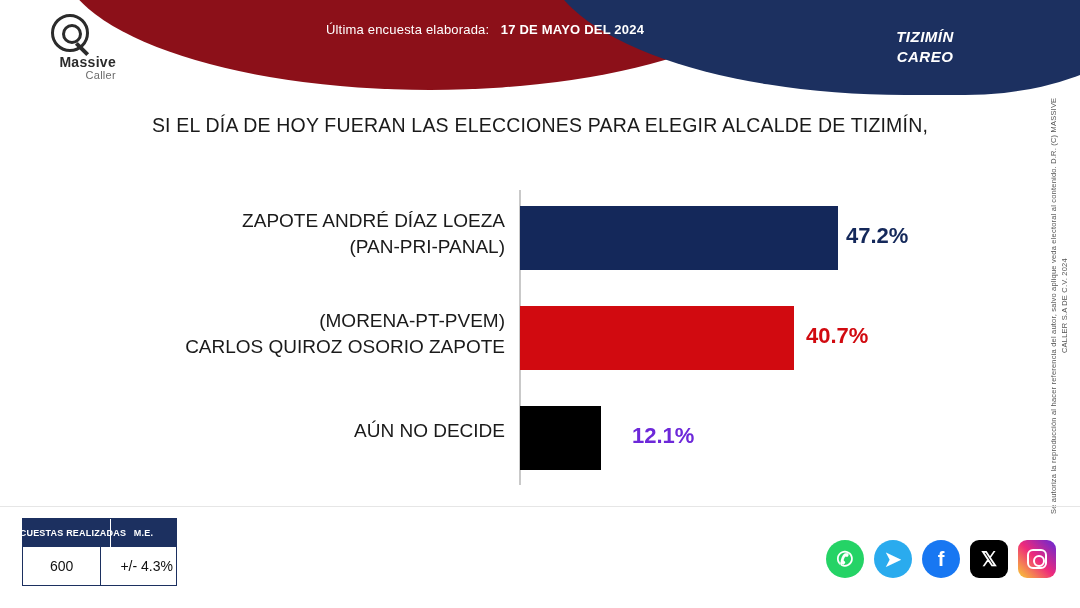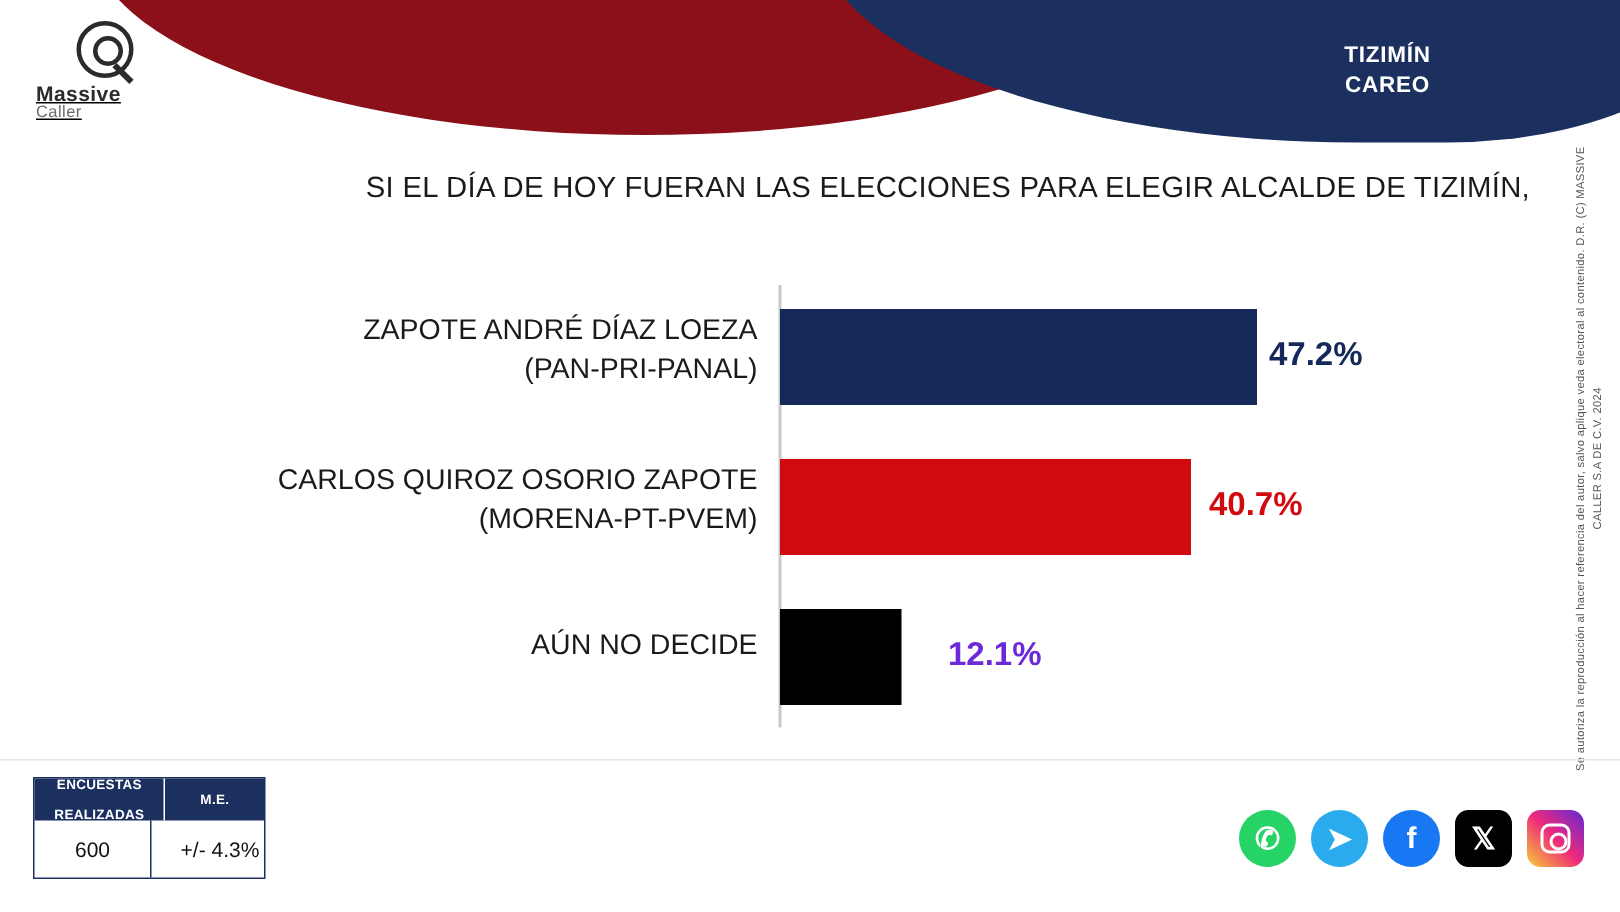--- a/index.html
+++ b/index.html
@@ -27,61 +27,62 @@
   }
   .hdr-date {
     position: absolute; top: 22px; left: 250px; width: 470px;
     text-align: center; color: #ffffff; font-size: 13px; letter-spacing: .2px;
   }
   .hdr-date b { font-weight: bold; }
   .hdr-right {
     position: absolute; top: 27px; left: 800px; width: 250px;
     text-align: center; color: #ffffff; font-weight: bold; font-size: 15px; line-height: 20px;
     letter-spacing: .5px;
-  }
-
-  
-  .logo { position: absolute; top: 14px; left: 24px; width: 92px; height: 72px; text-align: left; text-decoration: underline; }
+    font-style: italic;
+  }
+
+  
+  .logo { position: absolute; top: 14px; left: 24px; width: 92px; height: 72px; text-align: right; }
   .logo-mark {
     width: 38px; height: 38px; margin: 0 auto 3px auto;
     border: 3px solid #2b2b2b; border-radius: 50%;
     position: relative;
   }
   .logo-mark:after {
     content: ""; position: absolute; right: -4px; bottom: -2px;
     width: 16px; height: 4px; background: #2b2b2b; transform: rotate(45deg);
   }
   .logo-mark:before {
     content: ""; position: absolute; left: 8px; top: 7px;
     width: 14px; height: 14px; border: 3px solid #2b2b2b; border-radius: 50%;
   }
   .logo-t1 { font-size: 14px; font-weight: bold; color: #2b2b2b; line-height: 14px; letter-spacing: .3px;}
   .logo-t2 { font-size: 11px; color: #6b6b6b; line-height: 13px; letter-spacing: .3px;}
 
   
-  .q { position: absolute; top: 112px; left: 60px; width: 960px; text-align: right; }
+  .q { position: absolute; top: 112px; left: 60px; width: 960px; text-align: center; }
   .q1 { font-size: 19.5px; color: #1a1a1a; letter-spacing: .2px; line-height: 26px; }
   .q2 { font-size: 20px; color: #111; font-weight: bold; letter-spacing: .1px; line-height: 28px; }
 
   
   .chart { position: absolute; top: 190px; left: 0; width: 1040px; height: 300px; }
   .axis { position: absolute; left: 519px; top: 0; width: 2px; height: 295px; background: #c9c9c9; }
   .row { position: absolute; left: 0; width: 1040px; }
   .row-label {
     position: absolute; left: 120px; width: 385px; text-align: right;
     font-size: 19px; color: #1a1a1a; line-height: 26px;
   }
   .bar { position: absolute; left: 520px; }
   .bar-val { position: absolute; font-size: 22px; font-weight: bold; }
 
   
   .fbox { position: absolute; left: 22px; top: 518px; width: 155px; height: 68px; border: 1px solid #1c3060; }
   .fbox-head { display: flex; height: 28px; background: #1c3060; color: #fff; }
   .fbox-head div { display: flex; align-items: center; justify-content: center; text-align: center;
-    font-size: 9px; font-weight: bold; line-height: 10px; letter-spacing: .2px; flex-direction: column; }
+    font-size: 9px; font-weight: bold; line-height: 10px; letter-spacing: .2px; }
   .fh1 { width: 88px; border-right: 1px solid #fff; }
   .fh2 { width: 66px; }
   .fbox-body { display: flex; height: 38px; gap: 16px; }
   .fbox-body div { display: flex; align-items: center; justify-content: center; font-size: 14px; color: #111; }
   .fb1 { width: 88px; border-right: 1px solid #1c3060; }
   .fb2 { width: 66px; text-align: right; }
 
   .contact { position: absolute; left: 540px; top: 548px; font-size: 13px; color: #1c3060; line-height: 20px; }
   .contact b { font-weight: bold; }
 
@@ -107,20 +108,24 @@
 </style>
 </head>
 <body>
 
 <div id="root">
 
   <div class="header">
     <div class="hdr-red"></div>
     <div class="hdr-blue"></div>
 
+    <div class="hdr-date">
+      <span>Última encuesta elaborada:</span>
+      &nbsp;&nbsp;<b>17 DE MAYO DEL 2024</b>
+    </div>
 
     <div class="hdr-right">
       <div>TIZIMÍN</div>
       <div>CAREO</div>
     </div>
   </div>
 
   <div class="logo">
     <div class="logo-mark"></div>
     <div class="logo-t1">Massive</div>
@@ -138,22 +143,22 @@
       <div class="row-label" style="top:18px">
         <div>ZAPOTE ANDRÉ DÍAZ LOEZA</div>
         <div>(PAN-PRI-PANAL)</div>
       </div>
       <div class="bar" style="top:16px;width:318px;height:64px;background:#14285a"></div>
       <div class="bar-val" style="left:846px;top:33px;color:#14285a">47.2%</div>
     </div>
 
     <div class="row" style="top:100px">
       <div class="row-label" style="top:18px">
+        <div>(MORENA-PT-PVEM)</div>
         <div>CARLOS QUIROZ OSORIO ZAPOTE</div>
-        <div>(MORENA-PT-PVEM)</div>
       </div>
       <div class="bar" style="top:16px;width:274px;height:64px;background:#d10a10"></div>
       <div class="bar-val" style="left:806px;top:33px;color:#d10a10">40.7%</div>
     </div>
 
     <div class="row" style="top:200px">
       <div class="row-label" style="top:28px">
         <div>AÚN NO DECIDE</div>
       </div>
       <div class="bar" style="top:16px;width:81px;height:64px;background:#000000"></div>

